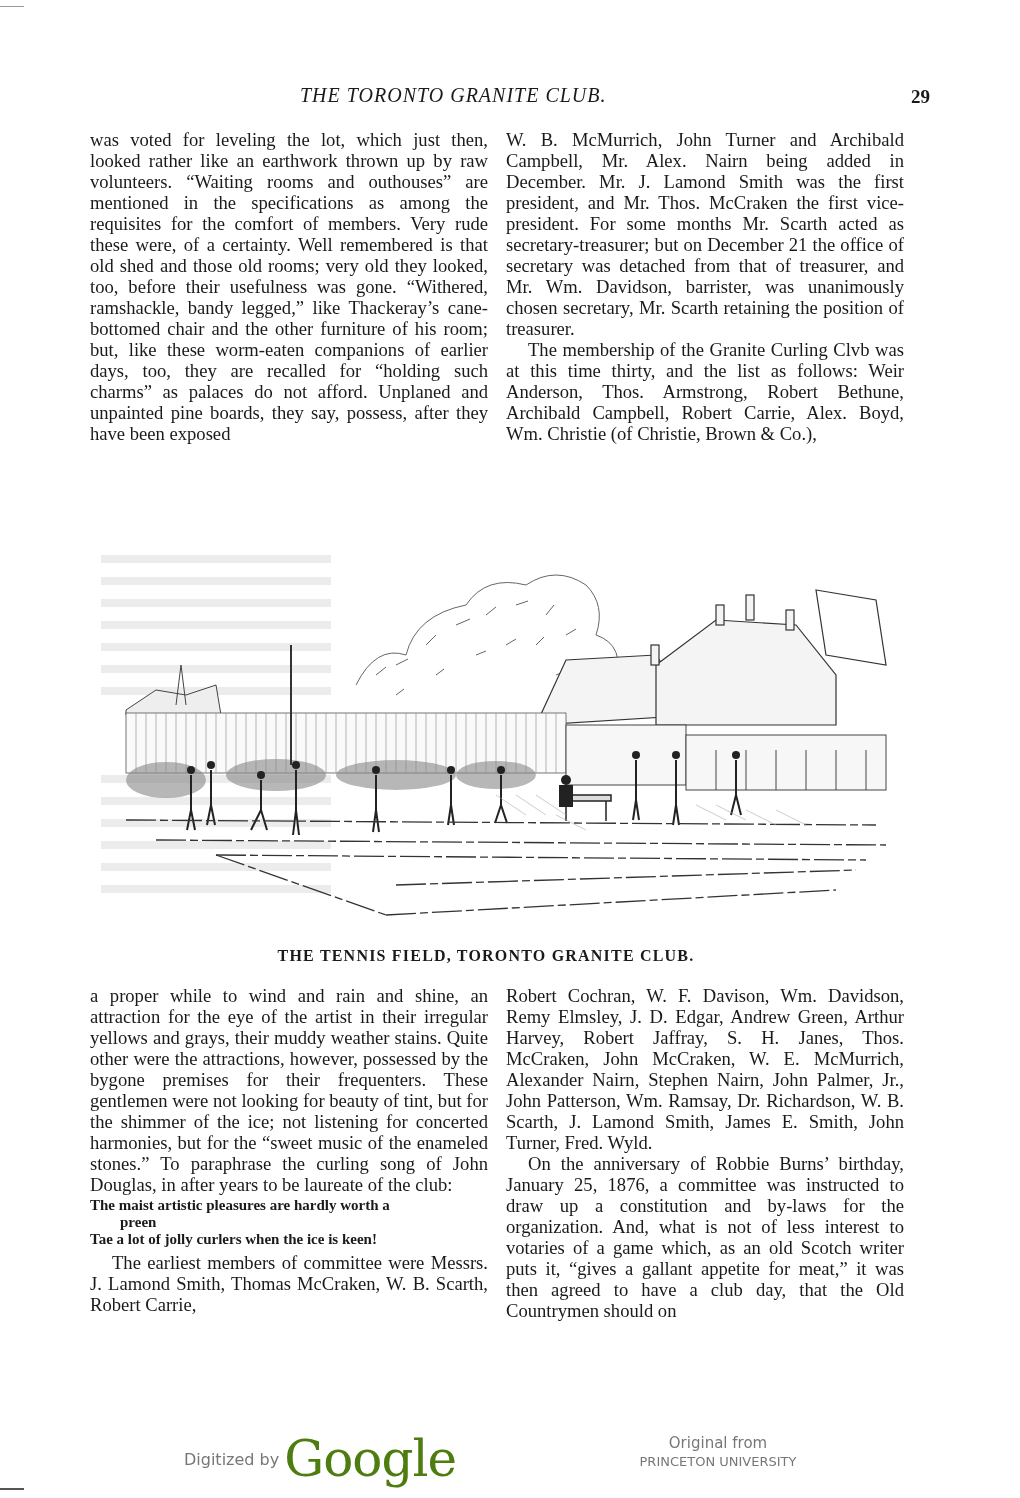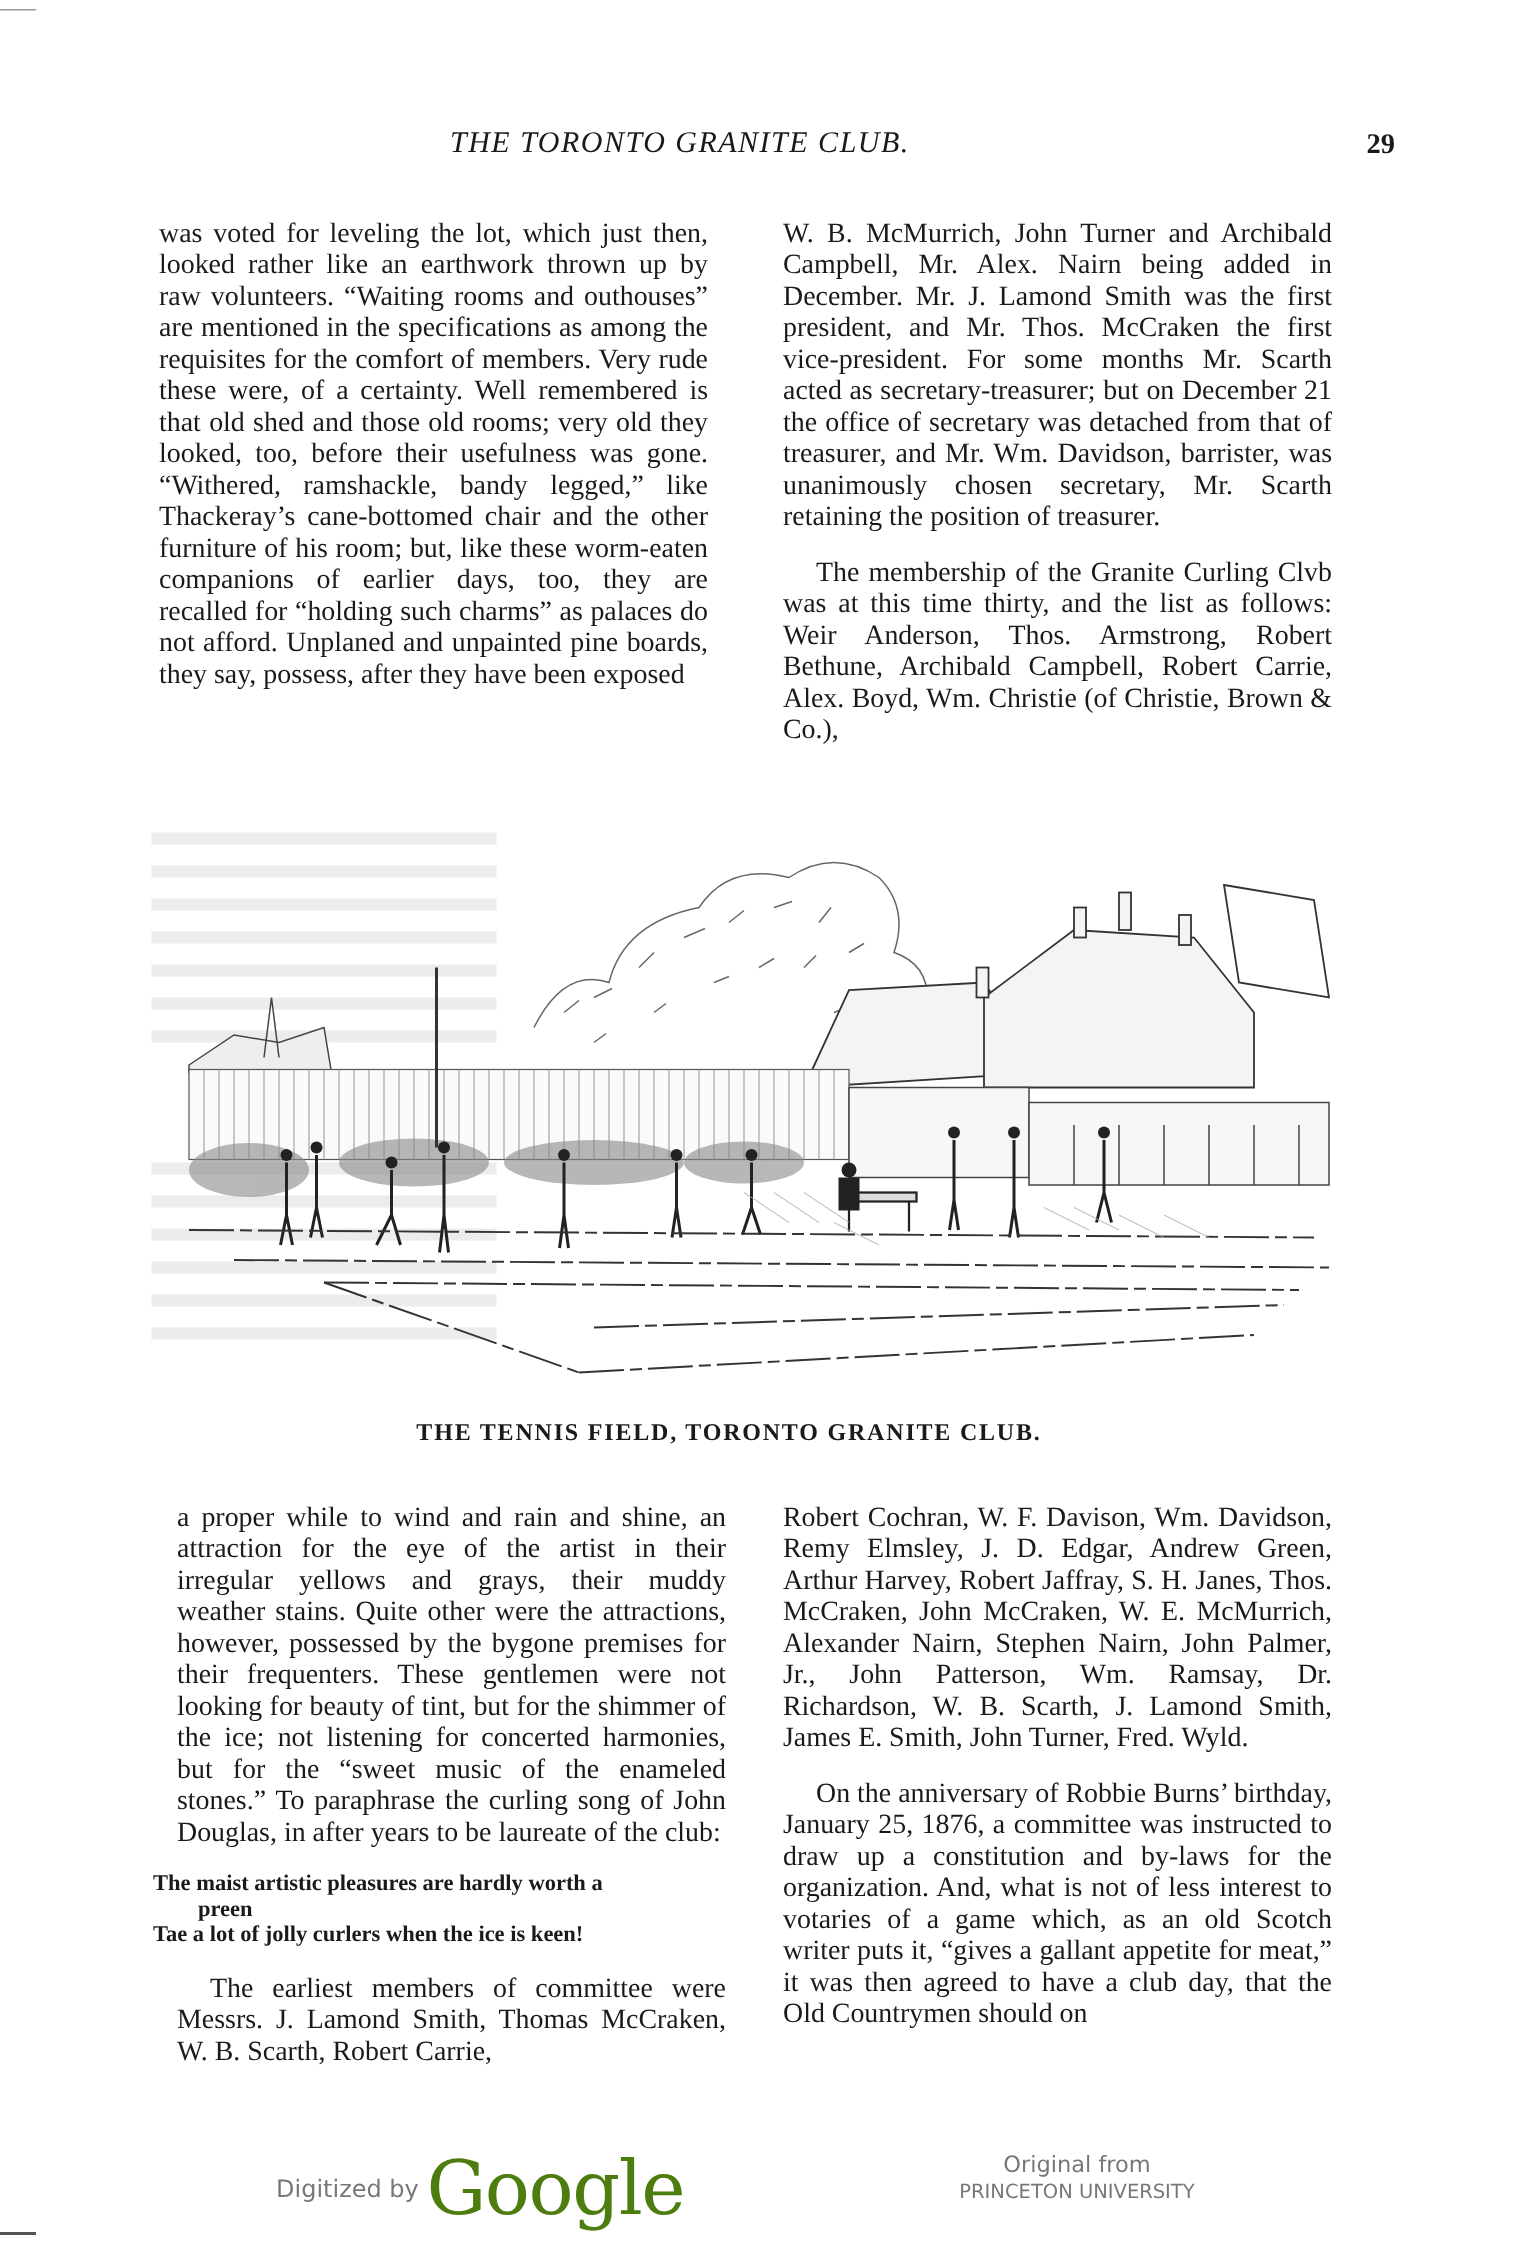--- a/index.html
+++ b/index.html
@@ -2,25 +2,25 @@
 <html><head>
 <meta charset="utf-8">
 <style>
   html, body { margin:0; padding:0; background:#ffffff; }
   body { width:1020px; height:1498px; position:relative; overflow:hidden;
          font-family:"Liberation Serif","DejaVu Serif",serif; color:#1a1a1a; }
   .header { position:absolute; top:84px; left:0; width:924px; height:30px; }
   .running-title { position:absolute; left:300px; top:0; font-style:italic; font-size:20px; letter-spacing:1px; }
   .page-number { position:absolute; left:872px; top:2px; font-size:19px; font-weight:bold;margin-left:39px; }
   .col { position:absolute; width:398px; font-size:18.6px; line-height:21px; text-align:justify; }
-  .col p { margin:16px; }
+  .col p { margin:0; }
   .col p.indent { text-indent:22px; }
   #colA1 { left:90px; top:129px; }
   #colB1 { left:506px; top:129px; }
-  #colA2 { left:102px; top:985px; }
+  #colA2 { left:90px; top:985px; }
   #colB2 { left:506px; top:985px; }
   .verse { font-size:15px; line-height:17px; font-weight:bold; margin:2px 0 4px 0; text-align:left; }
   .verse .l2 { padding-left:30px; }
   .figure { position:absolute; left:96px; top:525px; width:825px; height:400px; }
   .figure svg { width:100%; height:100%; }
   .caption { position:absolute; top:947px; left:0; width:876px; text-align:center;
              font-size:16px; font-weight:bold; letter-spacing:1.2px;margin-left:48px; }
   .footer-left { position:absolute; left:184px; top:1430px; color:#777; font-family:"DejaVu Sans",sans-serif; }
   .footer-left .dig { font-size:16px; vertical-align:middle; }
   .footer-left .goog { font-family:"DejaVu Serif",serif; font-size:50px; color:#4d7c0f; vertical-align:middle; letter-spacing:-1px; }

